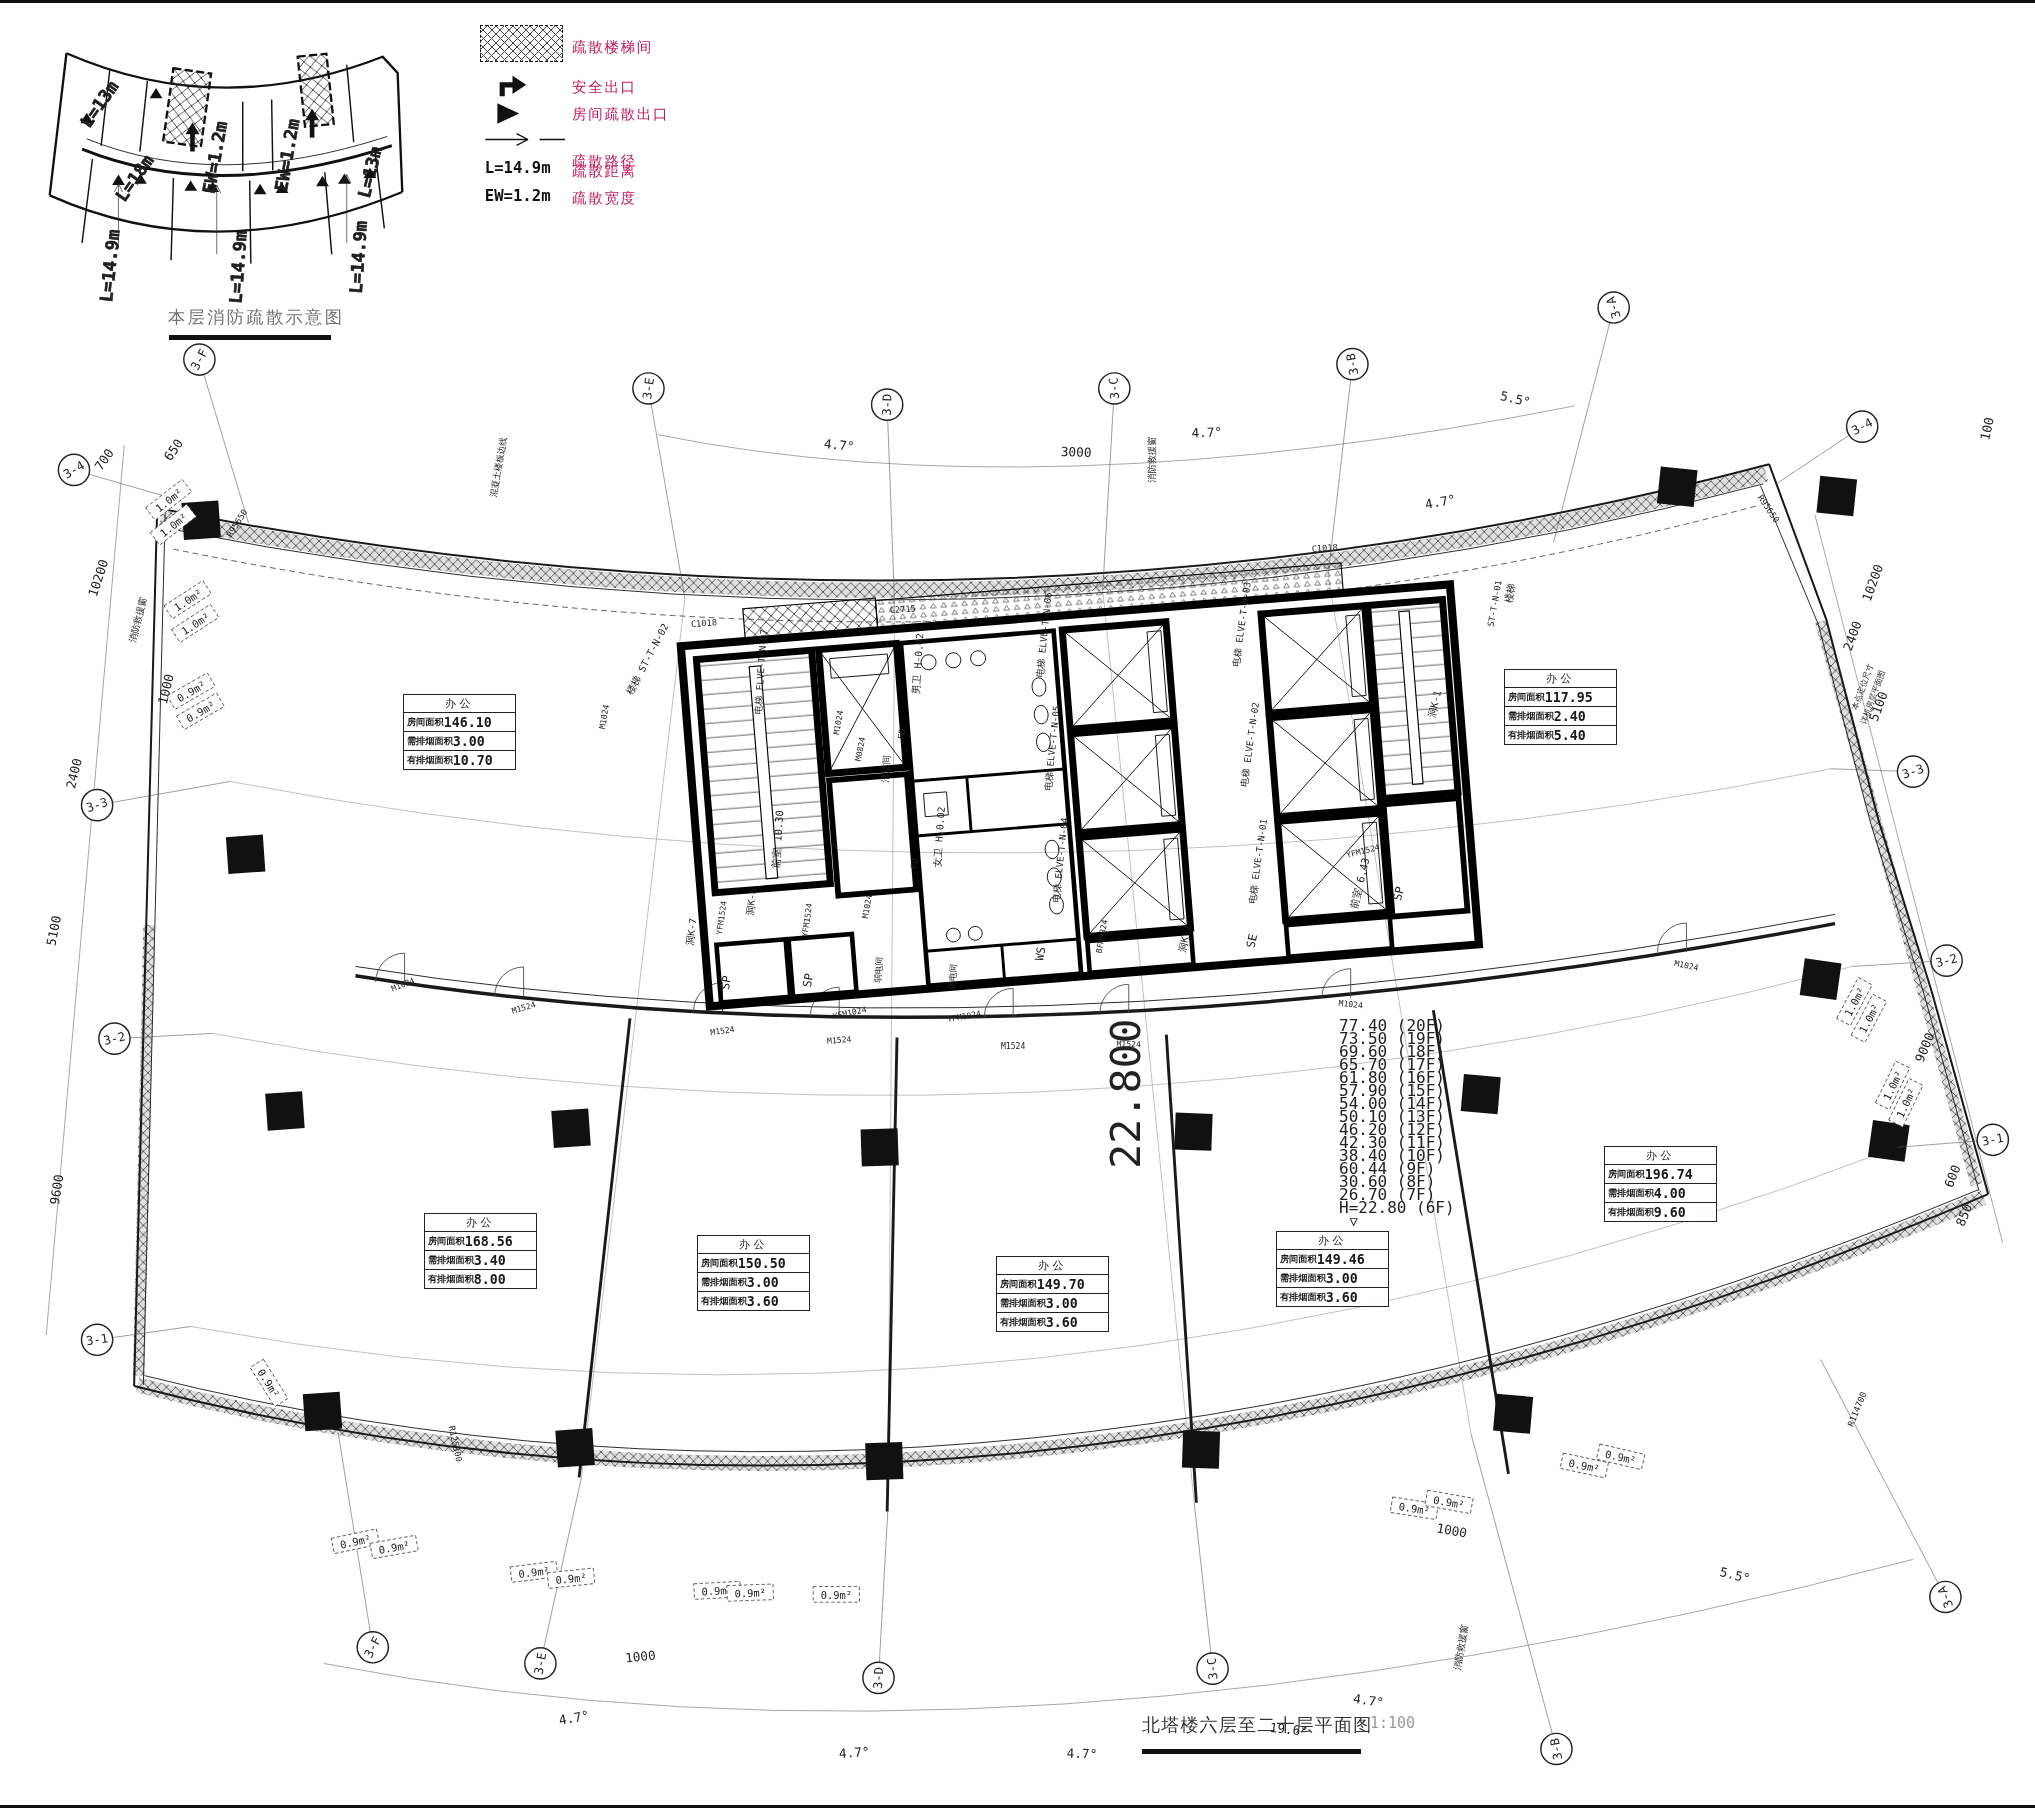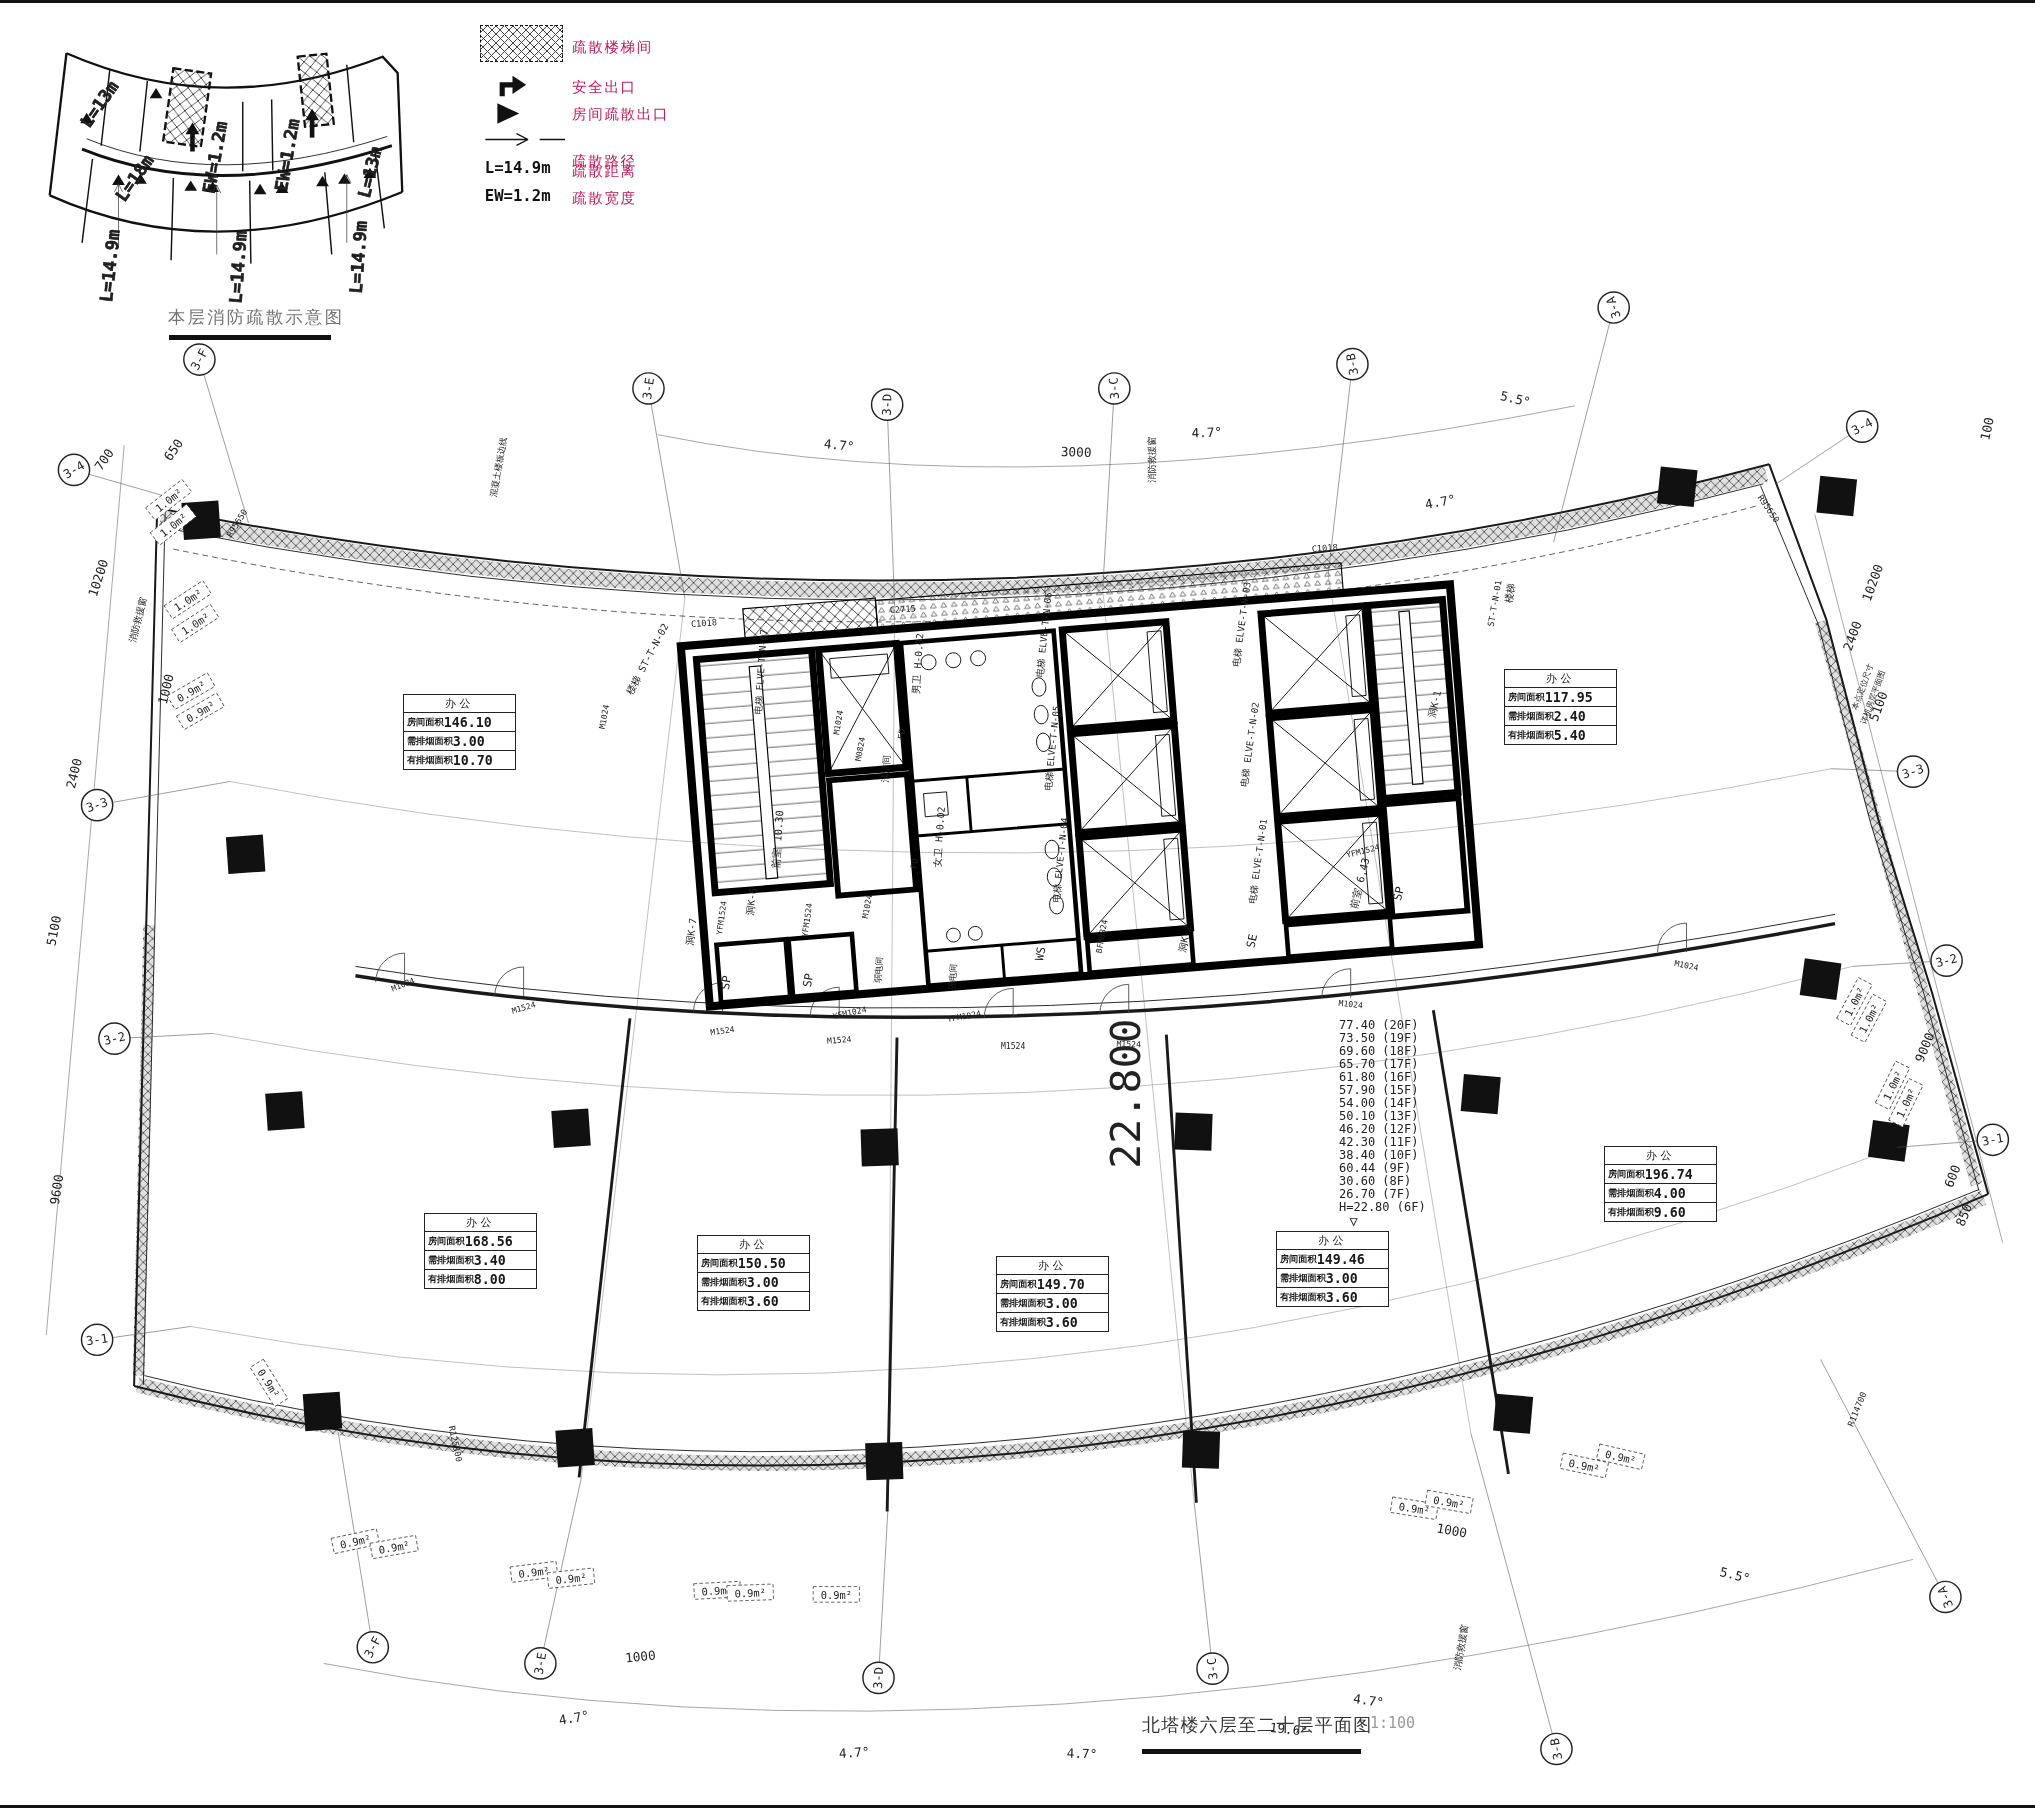--- a/index.html
+++ b/index.html
@@ -17,21 +17,21 @@
   .lg-swatch{width:81px;height:35px;border:1.7px dashed #111;
     background:repeating-linear-gradient(45deg,transparent 0 5.2px,#444 5.2px 6px),
                repeating-linear-gradient(-45deg,transparent 0 5.2px,#444 5.2px 6px);}
   .lg-sym{font-family:"DejaVu Sans Mono",monospace;font-weight:bold;font-size:15.6px;color:#111;}
   .atable{position:absolute;border:1.2px solid #222;background:rgba(255,255,255,0.93);width:111px;}
   .at-title{text-align:center;font-size:11px;height:17.3px;line-height:17.3px;letter-spacing:3.5px;}
   .at-row{display:flex;justify-content:flex-start;align-items:center;border-top:1.2px solid #222;height:18px;padding:0 2.9px;font-weight:bold;}
   .at-l{font-size:9.2px;}
   .at-v{font-size:13.3px;font-family:"DejaVu Sans Mono",monospace;}
   .flevels{position:absolute;left:1339px;top:1019px;font-family:"DejaVu Sans Mono",monospace;
-           font-size:12px;line-height:13px;color:#222;}
+           font-size:16px;line-height:13px;color:#222;}
   .fl-line{white-space:pre;}
   .title-block{position:absolute;left:1142px;top:1713px;}
   .main-title{font-size:18px;letter-spacing:1.2px;color:#333;display:inline-block;}
   .title-bar{position:absolute;left:0;top:36px;width:219px;height:4.6px;background:#111;}
   .scale-label{position:absolute;left:228px;top:1.2px;font-size:15px;color:#9a9a9a;
                font-family:"DejaVu Sans Mono",monospace;}
 </style>
 </head>
 <body>
 

